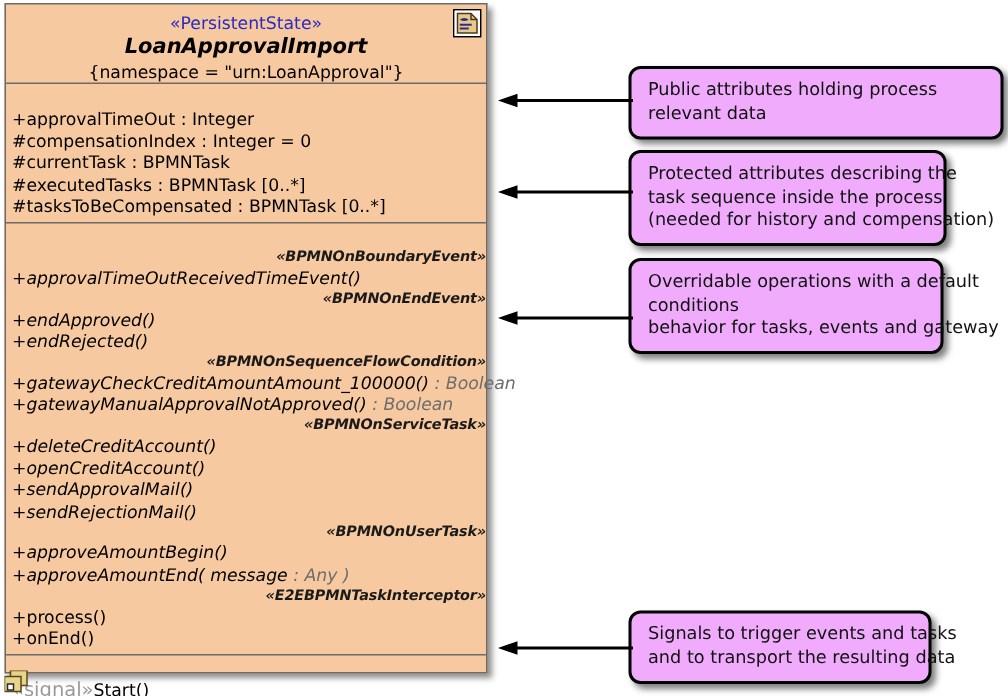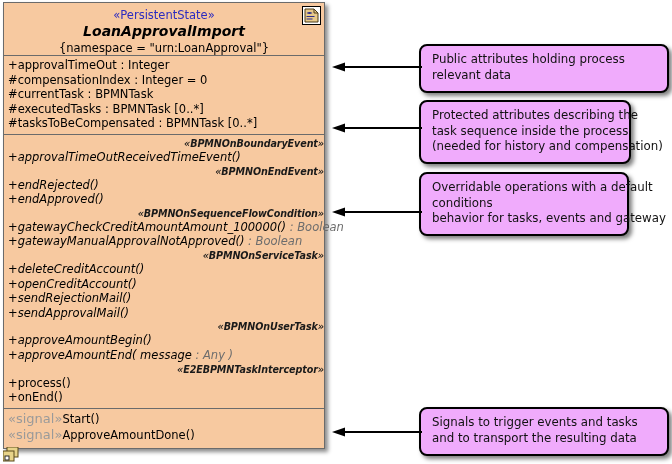--- a/index.html
+++ b/index.html
@@ -36,21 +36,21 @@
   .ns-tag{font-size:11.5px;color:#000;line-height:15px;margin-top:1px;}
 
   
   .doc-icon{
     position:absolute;right:3px;top:3px;width:19px;height:19px;
     background:#ffffff;border:1px solid #000;box-sizing:border-box;
   }
   .doc-icon svg{display:block;}
 
   
-  .rows{padding:2px 0 3px 0;}
+  .rows{padding:16px 0 3px 0;}
   .row{
     font-size:11.5px;line-height:14.6px;color:#000;
     padding-left:4px;white-space:nowrap;
     font-family:"DejaVu Sans", sans-serif;
   }
   .row.abstract{font-style:italic;}
   .type{color:#6d6d6d;}
   .grp{
     text-align:right;font-size:9.6px;font-style:italic;font-weight:bold;
     color:#1a1a1a;line-height:13px;letter-spacing:-0.1px;
@@ -108,30 +108,30 @@
         <div class="row">#compensationIndex : Integer = 0</div>
         <div class="row">#currentTask : BPMNTask</div>
         <div class="row">#executedTasks : BPMNTask [0..*]</div>
         <div class="row">#tasksToBeCompensated : BPMNTask [0..*]</div>
       </div>
 
     <div class="uml-section sec-border rows" id="ops-section">
         <div class="grp">«BPMNOnBoundaryEvent»</div>
         <div class="row abstract"><span>+approvalTimeOutReceivedTimeEvent()</span></div>
         <div class="grp">«BPMNOnEndEvent»</div>
+        <div class="row abstract"><span>+endApproved()</span></div>
         <div class="row abstract"><span>+endRejected()</span></div>
-        <div class="row abstract"><span>+endApproved()</span></div>
         <div class="grp">«BPMNOnSequenceFlowCondition»</div>
         <div class="row abstract"><span>+gatewayCheckCreditAmountAmount_100000()</span><span class="type"> : Boolean</span></div>
         <div class="row abstract"><span>+gatewayManualApprovalNotApproved()</span><span class="type"> : Boolean</span></div>
         <div class="grp">«BPMNOnServiceTask»</div>
         <div class="row abstract"><span>+deleteCreditAccount()</span></div>
         <div class="row abstract"><span>+openCreditAccount()</span></div>
+        <div class="row abstract"><span>+sendApprovalMail()</span></div>
         <div class="row abstract"><span>+sendRejectionMail()</span></div>
-        <div class="row abstract"><span>+sendApprovalMail()</span></div>
         <div class="grp">«BPMNOnUserTask»</div>
         <div class="row abstract"><span>+approveAmountBegin()</span></div>
         <div class="row abstract"><span>+approveAmountEnd( message</span><span class="type"> : Any )</span></div>
         <div class="grp">«E2EBPMNTaskInterceptor»</div>
         <div class="row"><span>+process()</span></div>
         <div class="row"><span>+onEnd()</span></div>
       </div>
 
     <div class="uml-section sec-border rows" id="sig-section">
         <div class="sig-row"><span class="sig-stereo">«signal»</span><span>Start()</span></div>
@@ -157,21 +157,21 @@
     <div>task sequence inside the process</div>
     <div>(needed for history and compensation)</div>
   </div>
 
   <div class="note" style="left:419px;top:172px;width:210px;height:64px;">
     <div>Overridable operations with a default</div>
     <div>conditions</div>
     <div>behavior for tasks, events and gateway</div>
   </div>
 
-  <div class="note" style="left:419px;top:407px;width:250px;height:49px;">
+  <div class="note" style="left:419px;top:407px;width:202px;height:49px;">
     <div>Signals to trigger events and tasks</div>
     <div>and to transport the resulting data</div>
   </div>
 
   <div class="arrow" style="left:332px;top:61px;width:90px;">
     <svg width="90" height="12" viewBox="0 0 90 12">
       <line x1="10" y1="6" x2="90" y2="6" stroke="#000" stroke-width="2"></line>
       <polygon points="0,6 13,1.5 13,10.5" fill="#000"></polygon>
     </svg>
   </div>

